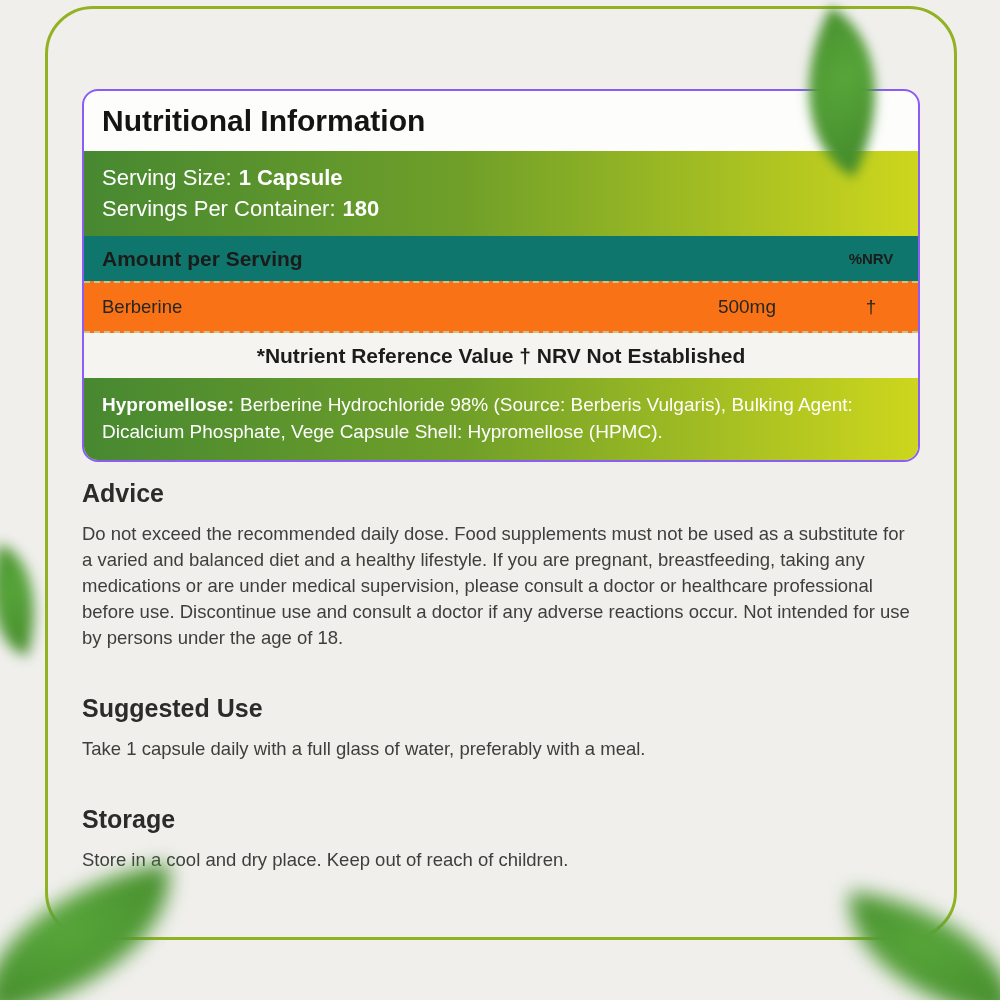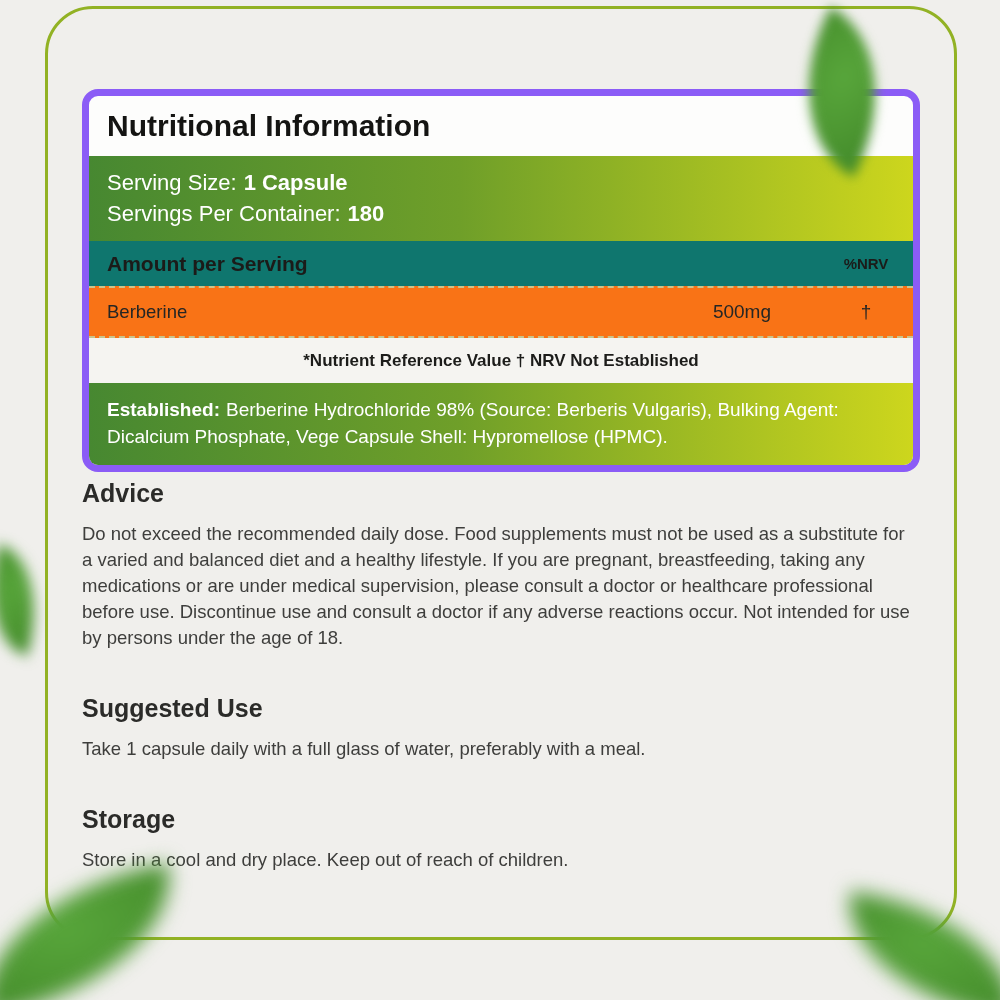--- a/index.html
+++ b/index.html
@@ -26,21 +26,21 @@
   }
   .leaf-tr { left:792px; top:22px;  width:100px; height:140px; border-radius:0 100% 0 100%; transform:rotate(28deg);  filter:blur(6px);  z-index:3; }
   .leaf-ml { left:-16px; top:550px; width:58px;  height:100px; border-radius:0 100% 0 100%; transform:rotate(16deg);  filter:blur(7px);  z-index:1; }
   .leaf-bl { left:-25px; top:880px; width:205px; height:120px; border-radius:100% 0 100% 0; transform:rotate(-10deg); filter:blur(10px); z-index:3; }
   .leaf-br { left:842px; top:903px; width:178px; height:105px; border-radius:0 100% 0 100%; transform:rotate(8deg);   filter:blur(10px); z-index:3; }
 
   
   .card {
     position:absolute; left:82px; top:89px; width:838px;
     background:#fdfdfc;
-    border:7px solid #8b5cf6;
+    border:2px solid #8b5cf6;
     border-radius:16px;
     overflow:hidden;
     box-sizing:border-box;
     z-index:2;
   }
   .card-title {
     height:60px; display:flex; align-items:center;
     padding:0 18px;
     font-size:30px; font-weight:bold; color:#141412;
   }
@@ -65,21 +65,21 @@
     border-top:2px dashed #c9c48d;
     border-bottom:2px dashed #c9c48d;
   }
   .data-row .nutrient { font-size:18.5px; color:#262624; }
   .data-row .amount   { font-size:19px;  color:#262624; text-align:right; padding-right:70px; }
   .data-row .nrv      { font-size:19px;  color:#262624; text-align:center; }
 
   .footnote-row {
     height:45px; display:flex; align-items:center; justify-content:center;
     background:#f5f4f1;
-    font-size:17px; font-weight:600; color:#1c1c1a;
+    font-size:21px; font-weight:600; color:#1c1c1a;
   }
 
   .ingredients-bar { padding:13px 18px 15px; font-size:19px; line-height:27px; }
   .ingredients-bar .label { font-weight:bold; margin-right:6px; }
 
   
   .sections { position:absolute; left:82px; top:479px; width:838px; z-index:2; }
   .section { margin-bottom:43px; }
   .section-heading {
     margin:0 0 13px 0;
@@ -121,21 +121,21 @@
 
   <div class="data-row">
     <span class="nutrient">Berberine</span>
     <span class="amount">500mg</span>
     <span class="nrv">†</span>
   </div>
 
   <div class="footnote-row">*Nutrient Reference Value † NRV Not Established</div>
 
   <div class="ingredients-bar grad">
-    <span class="label">Established:</span><span>Berberine Hydrochloride 98% (Source: Berberis Vulgaris), Bulking Agent: Dicalcium Phosphate, Vege Capsule Shell: Hypromellose (HPMC).</span>
+    <span class="label">Hypromellose:</span><span>Berberine Hydrochloride 98% (Source: Berberis Vulgaris), Bulking Agent: Dicalcium Phosphate, Vege Capsule Shell: Hypromellose (HPMC).</span>
   </div>
 
 </div>
 
 <div class="sections">
   <div class="section">
     <h2 class="section-heading">Advice</h2>
     <p class="section-body">Do not exceed the recommended daily dose. Food supplements must not be used as a substitute for a varied and balanced diet and a healthy lifestyle. If you are pregnant, breastfeeding, taking any medications or are under medical supervision, please consult a doctor or healthcare professional before use. Discontinue use and consult a doctor if any adverse reactions occur. Not intended for use by persons under the age of 18.</p>
   </div>
   <div class="section">

